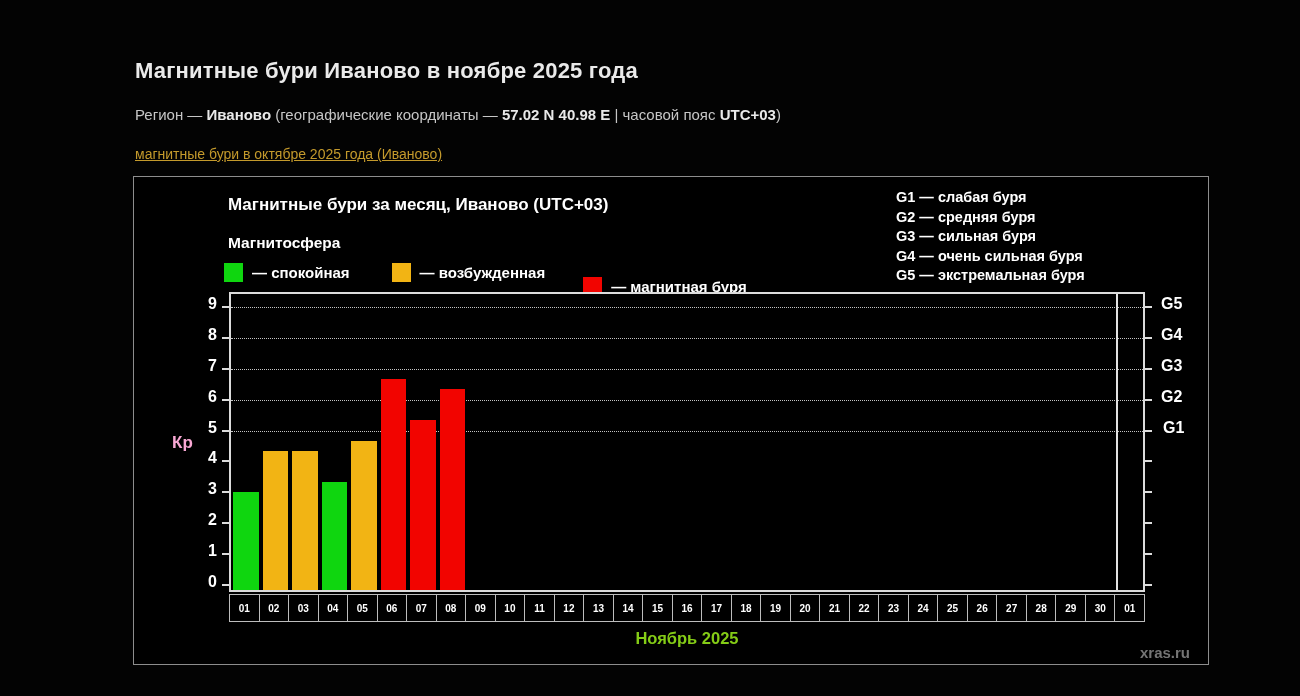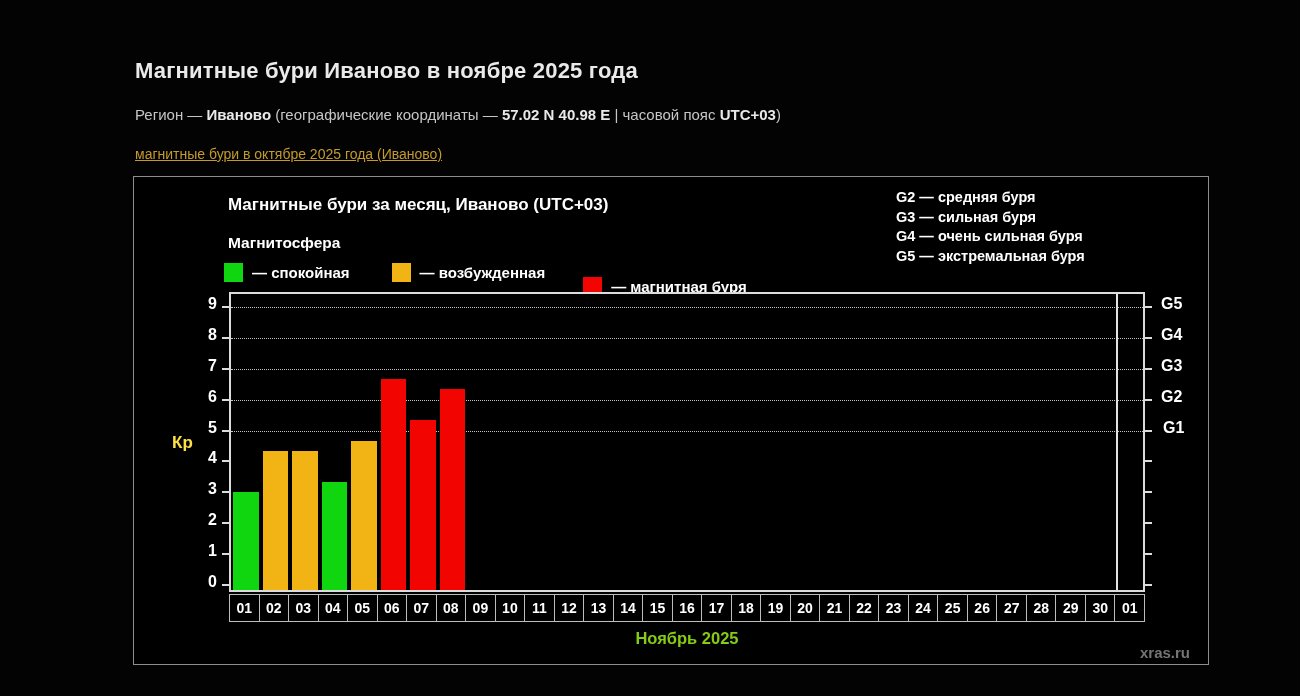--- a/index.html
+++ b/index.html
@@ -73,34 +73,34 @@
   }
   .tick-left { left: -9px; }
   .tick-right { right: -9px; }
 
   .y-tick-label {
     position: absolute; width: 40px; text-align: right;
     color: #fff; font-size: 16px; font-weight: 700;
   }
   .y-axis-title {
     position: absolute; left: 38px; top: 256px;
-    color: #fde047; font-size: 17px; font-weight: 700;
+    color: #f9a8d4; font-size: 17px; font-weight: 700;
   }
   .g-tick-label {
     position: absolute; color: #fff; font-size: 16px; font-weight: 700;
   }
 
   .day-row {
     position: absolute; left: 95px; top: 417px;
     width: 916px; height: 28px; display: flex;
   }
   .day-cell {
     flex: 1 1 0; border: 1px solid #bdbdbd; margin-left: -1px;
     display: flex; align-items: center; justify-content: center;
-    color: #fff; font-size: 14px; font-weight: 700; background: #000;
+    color: #fff; font-size: 10px; font-weight: 700; background: #000;
   }
   .day-cell:first-child { margin-left: 0; }
 
   .month-label {
     position: absolute; left: 95px; top: 452px; width: 916px;
     text-align: center; color: #84cc16; font-size: 16.5px; font-weight: 700;
   }
   .watermark {
     position: absolute; right: 18px; bottom: 3px;
     color: #757575; font-size: 15px; font-weight: 700;
@@ -129,20 +129,21 @@
         <div class="legend-item" style="margin-left: 42px;">
           <span class="legend-swatch" style="background: rgb(242, 180, 20);"></span>
           <span class="legend-label">— возбужденная</span>
         </div>
         <div class="legend-item" style="margin-left: 38px; margin-top: 28px;">
           <span class="legend-swatch" style="background: rgb(242, 4, 0);"></span>
           <span class="legend-label">— магнитная буря</span>
         </div>
       </div>
     <div class="g-legend" id="g-legend">
+        <div>G1 — слабая буря</div>
         <div>G2 — средняя буря</div>
         <div>G3 — сильная буря</div>
         <div>G4 — очень сильная буря</div>
         <div>G5 — экстремальная буря</div>
       </div>
 
     <div class="y-axis-title">Кр</div>
 
     <div class="plot" id="plot">
         <div class="gridline" style="top: 136.556px;"></div>

